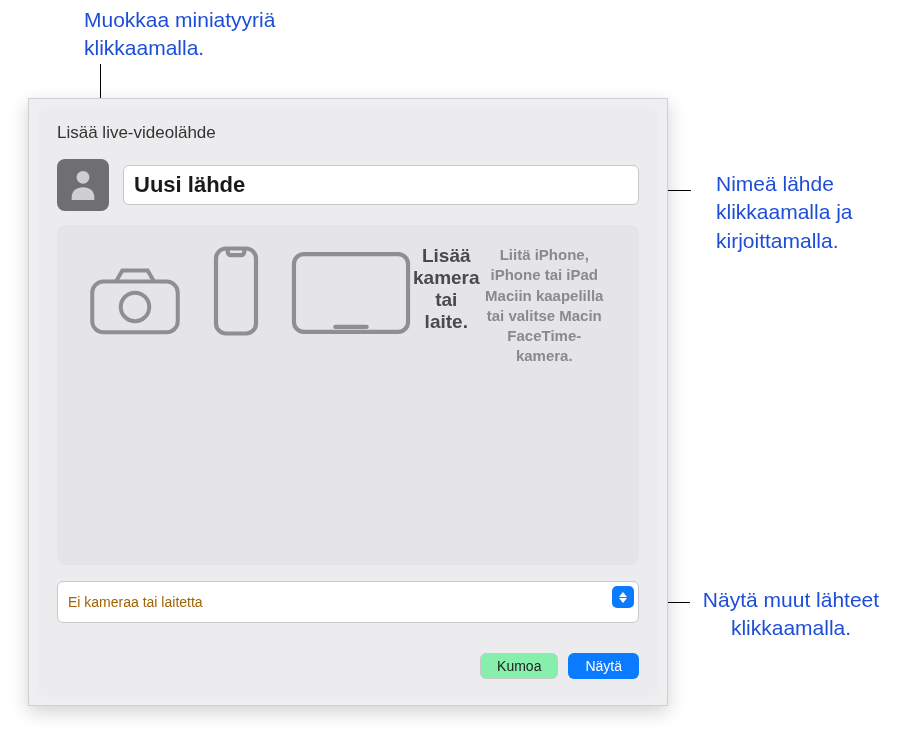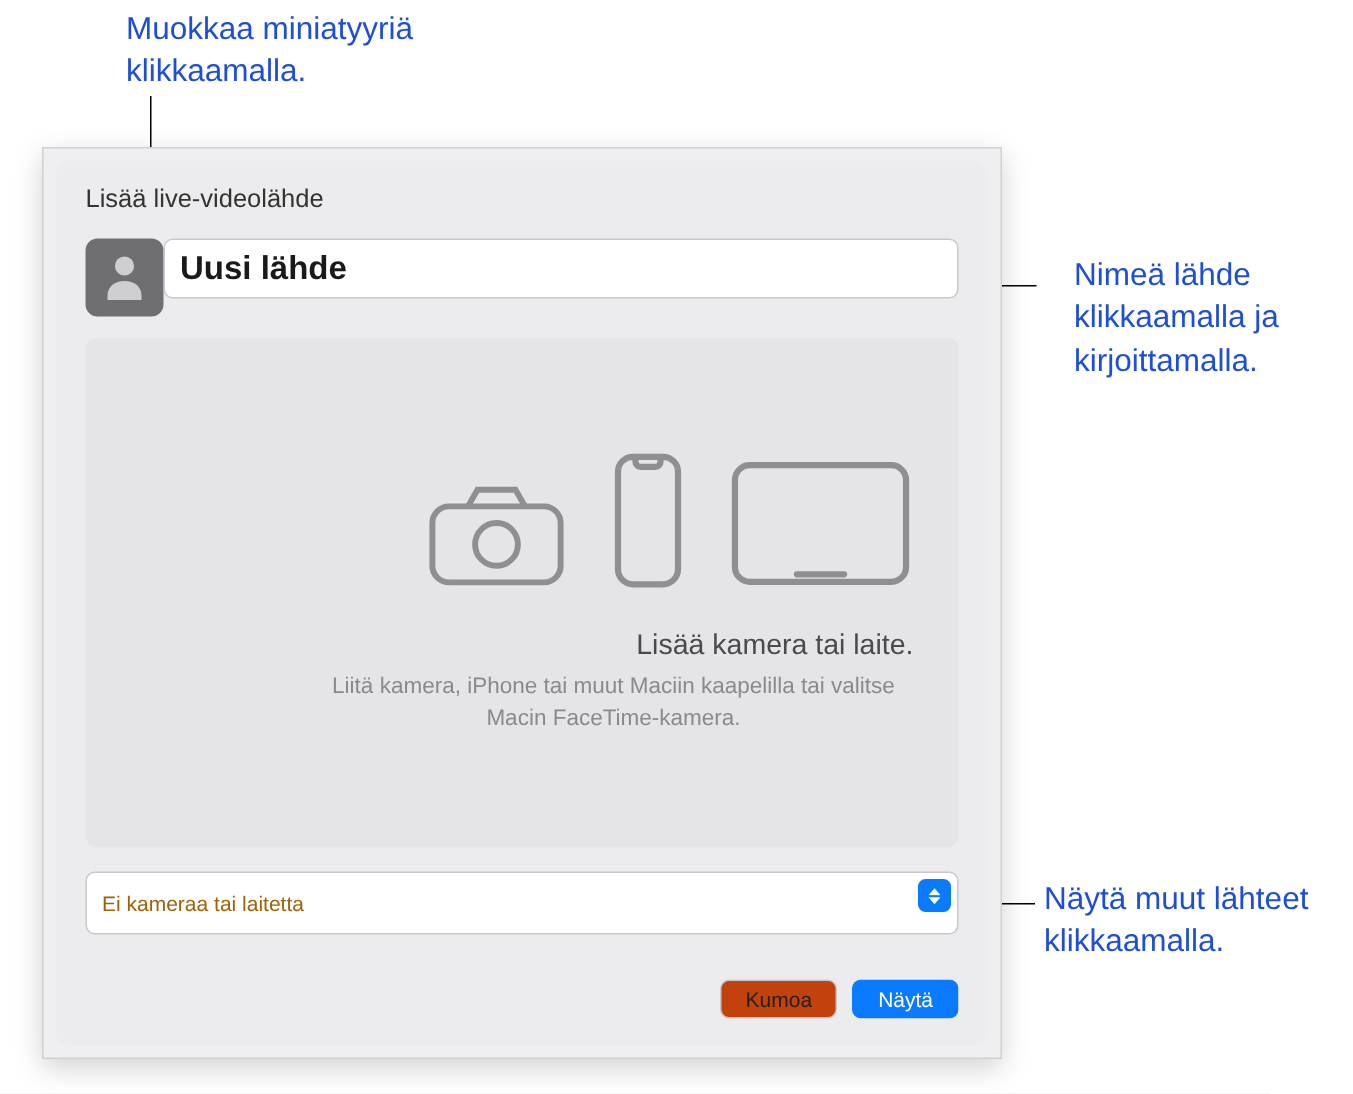--- a/index.html
+++ b/index.html
@@ -12,21 +12,21 @@
     color: #222;
   }
   .callout {
     position: absolute;
     font-size: 21px;
     line-height: 1.35;
     color: #1d4ed8;
   }
   .callout-thumb { left: 84px; top: 6px; width: 260px; }
   .callout-name  { left: 716px; top: 170px; width: 190px; }
-  .callout-other { left: 696px; top: 586px; width: 190px; }
+  .callout-other { left: 696px; top: 586px; width: 190px; text-align: center; }
 
   .lead-line {
     position: absolute;
     background: #000;
   }
   
   .l-thumb-v { left: 100px; top: 64px; width: 1px; height: 112px; }
   
   .l-name-h  { left: 595px; top: 190px; width: 96px; height: 1px; }
   
@@ -50,20 +50,22 @@
     flex-direction: column;
   }
   .dialog-title {
     text-align: left;
     font-size: 17px;
     color: #333;
     margin-bottom: 16px;
   }
   .header-row {
     display: flex;
+    align-items: center;
+    gap: 14px;
     margin-bottom: 14px;
   }
   .thumb {
     width: 52px; height: 52px;
     border-radius: 8px;
     background: #6f6f73;
     display: flex;
     align-items: center;
     justify-content: center;
     flex-shrink: 0;
@@ -79,25 +81,25 @@
     font-weight: 700;
     padding: 4px 10px;
     color: #1a1a1a;
     outline: none;
   }
   .preview-box {
     background: #e5e5e8;
     border-radius: 8px;
     flex: 1;
     display: flex;
-    flex-direction: column;
-    align-items: flex-end;
+    align-items: flex-start;
     justify-content: center;
     padding: 20px 30px;
     margin-bottom: 16px;
+    font-weight: bold;
   }
   .device-icons {
     display: flex;
     align-items: flex-end;
     gap: 28px;
     margin-bottom: 22px;
   }
   .dev-icon svg { stroke: #8e8e93; fill: none; stroke-width: 5; }
   .cam-icon svg { width: 96px; height: 76px; }
   .phone-icon svg { width: 50px; height: 92px; }
@@ -151,21 +153,21 @@
     height: 26px;
     padding: 0 16px;
     border-radius: 6px;
     font-size: 14px;
     border: 1px solid transparent;
     display: inline-flex;
     align-items: center;
     cursor: default;
   }
   .btn-cancel {
-    background: #c2410c;
+    background: #86efac;
     border-color: #c8c8cc;
     color: #222;
   }
   .btn-primary {
     background: #0a7aff;
     color: #fff;
     font-weight: 500;
   }
 </style>
 </head>
@@ -212,21 +214,21 @@
           </svg>
         </span>
         <span class="dev-icon tablet-icon">
           <svg viewBox="0 0 150 106">
             <rect x="6" y="6" width="138" height="94" rx="12"></rect>
             <line x1="56" y1="94" x2="94" y2="94" stroke-linecap="round"></line>
           </svg>
         </span>
       </div>
       <div class="preview-title">Lisää kamera tai laite.</div>
-      <div class="preview-sub">Liitä kamera, iPhone tai muut Maciin kaapelilla tai valitse Macin FaceTime-kamera.</div>
+      <div class="preview-sub">Liitä iPhone, iPhone tai iPad Maciin kaapelilla tai valitse Macin FaceTime-kamera.</div>
     </div>
 
     <div class="device-select">
       <span>Ei kameraa tai laitetta</span>
       <span class="select-arrows">
         <svg class="up" viewBox="0 0 10 6">
             <path d="M5 0 L10 6 H0 Z"></path>
           </svg>
         <svg viewBox="0 0 10 6">
             <path d="M5 6 L0 0 H10 Z"></path>

